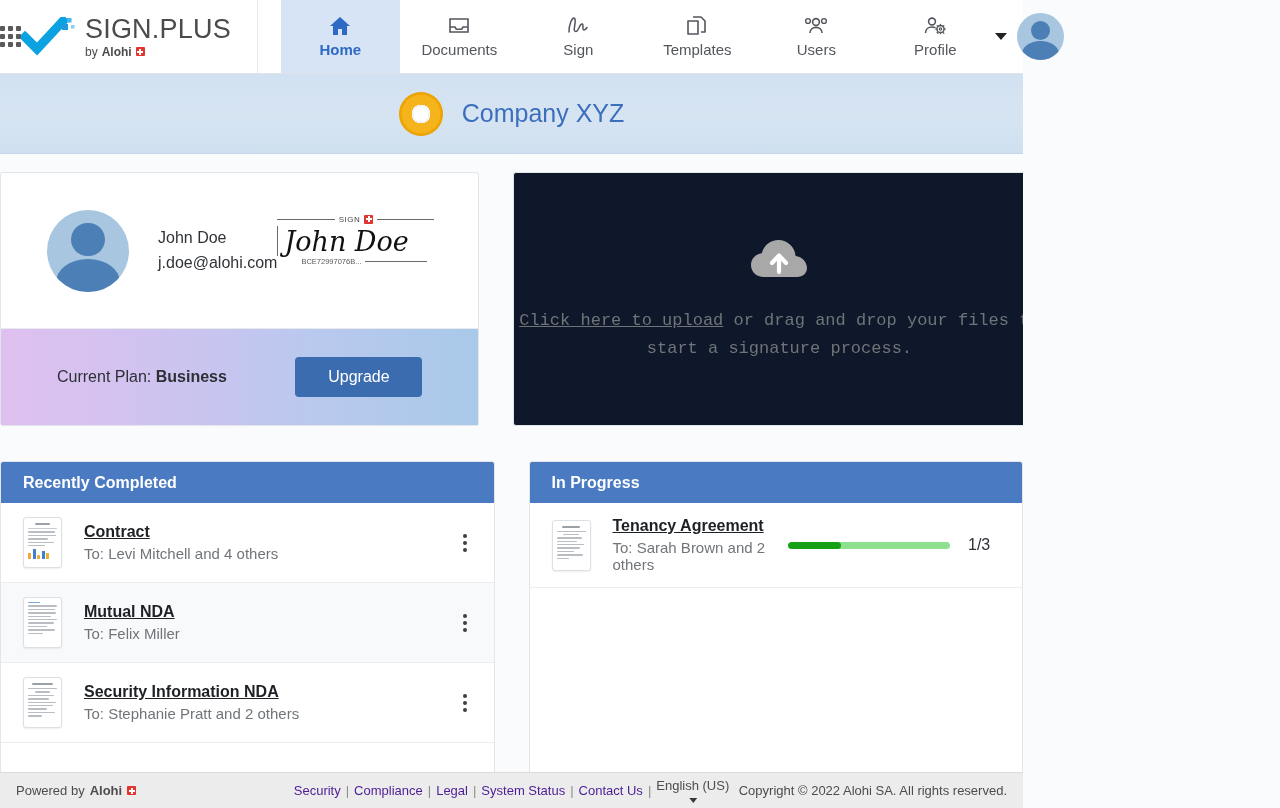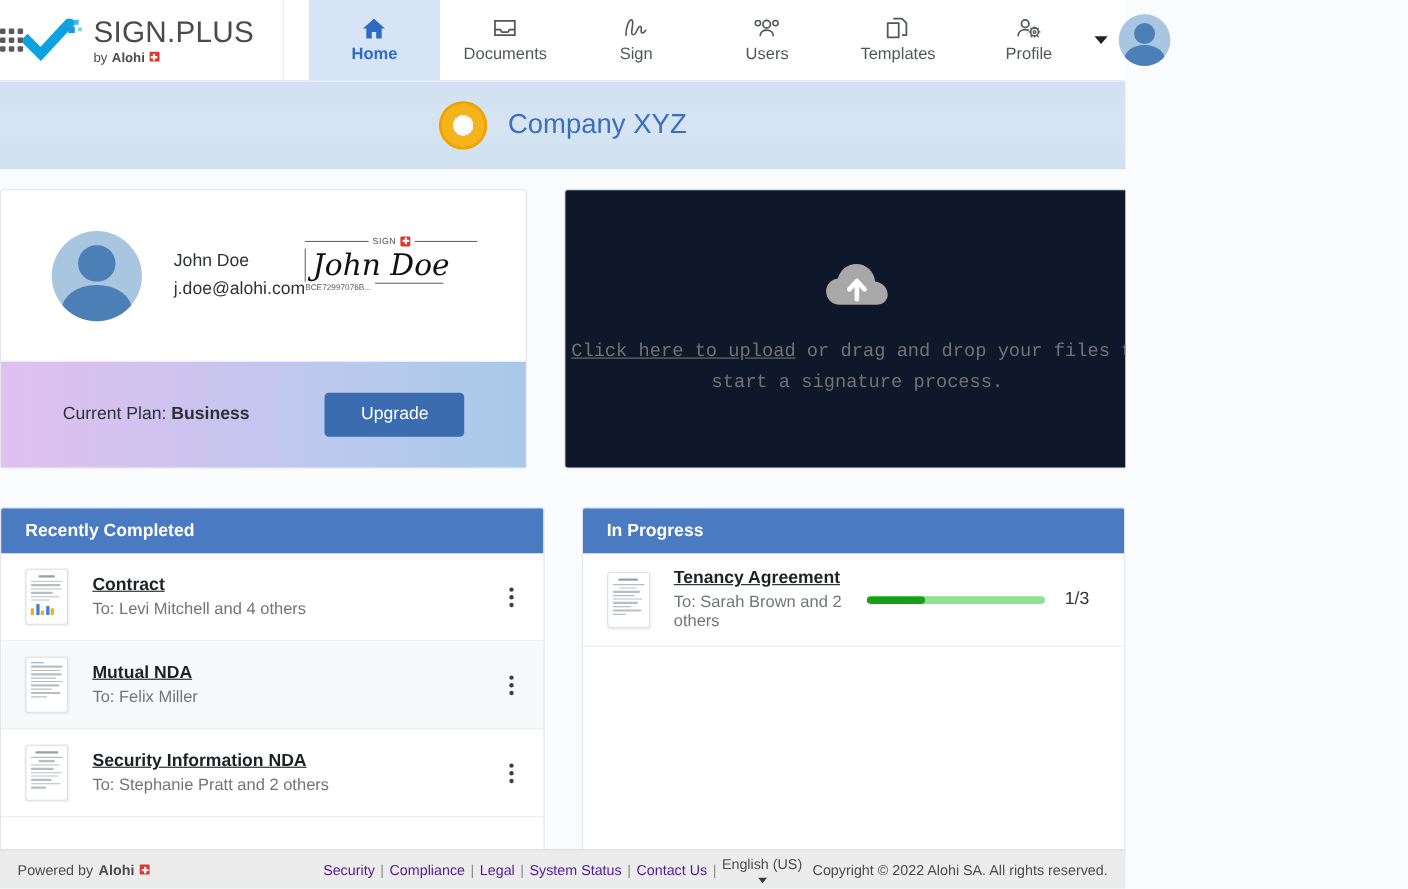--- a/index.html
+++ b/index.html
@@ -275,25 +275,26 @@
   .sig-name {
     font-family: "DejaVu Serif", serif;
     font-style: italic;
     font-size: 27px;
     color: #111;
     line-height: 1.1;
     white-space: nowrap;
   }
   .sig-bottom {
     display: flex;
-    align-items: flex-start;
+    align-items: center;
     gap: 4px;
     font-size: 7.5px;
     color: #5a5a5a;
     margin-top: 1px;
+    padding-left: 24px;
   }
   .sig-bottom .ln { width: 62px; height: 1px; background: #6b6b6b; }
 
   .plan-bar {
     height: 96px;
     background: linear-gradient(90deg, #dfc0ef 0%, #cfc3f0 33%, #b9c9ee 66%, #a9c9e9 100%);
     display: flex;
     align-items: center;
     padding: 0 56px;
     box-sizing: border-box;
@@ -557,35 +558,35 @@
       </div>
 
       <div class="navtab">
         <svg width="26" height="22" viewBox="0 0 26 22">
           <path d="M4 17 C4 9 7 3 9 3 C11 3 10 9 9.5 12 C9 15 9 16.5 11 16.5 C13 16.5 14 12 15.5 10 C17 8 18 9 18 11 C18 13 17.5 15 19 15 C20.5 15 22 12.5 22 12.5" fill="none" stroke="#53565c" stroke-width="1.5" stroke-linecap="round"></path>
         </svg>
         <span>Sign</span>
       </div>
 
       <div class="navtab">
+        <svg width="24" height="22" viewBox="0 0 24 22">
+          <path d="M3 6 h10 v13 H3 Z" fill="none" stroke="#53565c" stroke-width="1.6" stroke-linejoin="round"></path>
+          <path d="M8 2 h8 l4 4 v11 h-4" fill="none" stroke="#53565c" stroke-width="1.6" stroke-linejoin="round"></path>
+        </svg>
+        <span>Templates</span>
+      </div>
+
+      <div class="navtab">
         <svg width="28" height="22" viewBox="0 0 28 22">
           <circle cx="14" cy="7" r="3.4" fill="none" stroke="#53565c" stroke-width="1.6"></circle>
           <path d="M8 18 c0-3.6 2.7-5.6 6-5.6 s6 2 6 5.6" fill="none" stroke="#53565c" stroke-width="1.6"></path>
           <circle cx="6" cy="6" r="2.4" fill="none" stroke="#53565c" stroke-width="1.4"></circle>
           <circle cx="22" cy="6" r="2.4" fill="none" stroke="#53565c" stroke-width="1.4"></circle>
         </svg>
         <span>Users</span>
-      </div>
-
-      <div class="navtab">
-        <svg width="24" height="22" viewBox="0 0 24 22">
-          <path d="M3 6 h10 v13 H3 Z" fill="none" stroke="#53565c" stroke-width="1.6" stroke-linejoin="round"></path>
-          <path d="M8 2 h8 l4 4 v11 h-4" fill="none" stroke="#53565c" stroke-width="1.6" stroke-linejoin="round"></path>
-        </svg>
-        <span>Templates</span>
       </div>
 
       <div class="navtab">
         <svg width="26" height="22" viewBox="0 0 26 22">
           <circle cx="10" cy="6.5" r="3.4" fill="none" stroke="#53565c" stroke-width="1.6"></circle>
           <path d="M3.5 18 c0-3.8 2.9-6 6.5-6 c1.3 0 2.4.3 3.4.8" fill="none" stroke="#53565c" stroke-width="1.6"></path>
           <circle cx="18.5" cy="14" r="3.6" fill="none" stroke="#53565c" stroke-width="1.5"></circle>
           <circle cx="18.5" cy="14" r="1.2" fill="none" stroke="#53565c" stroke-width="1.2"></circle>
           <path d="M18.5 9.4v1.3M18.5 17.3v1.3M13.6 14h1.3M22.1 14h1.3M15.1 10.6l.9.9M21 17.5l.9.9M21.9 10.6l-.9.9M15.1 17.5l.9.9" stroke="#53565c" stroke-width="1.2" stroke-linecap="round"></path>
         </svg>

